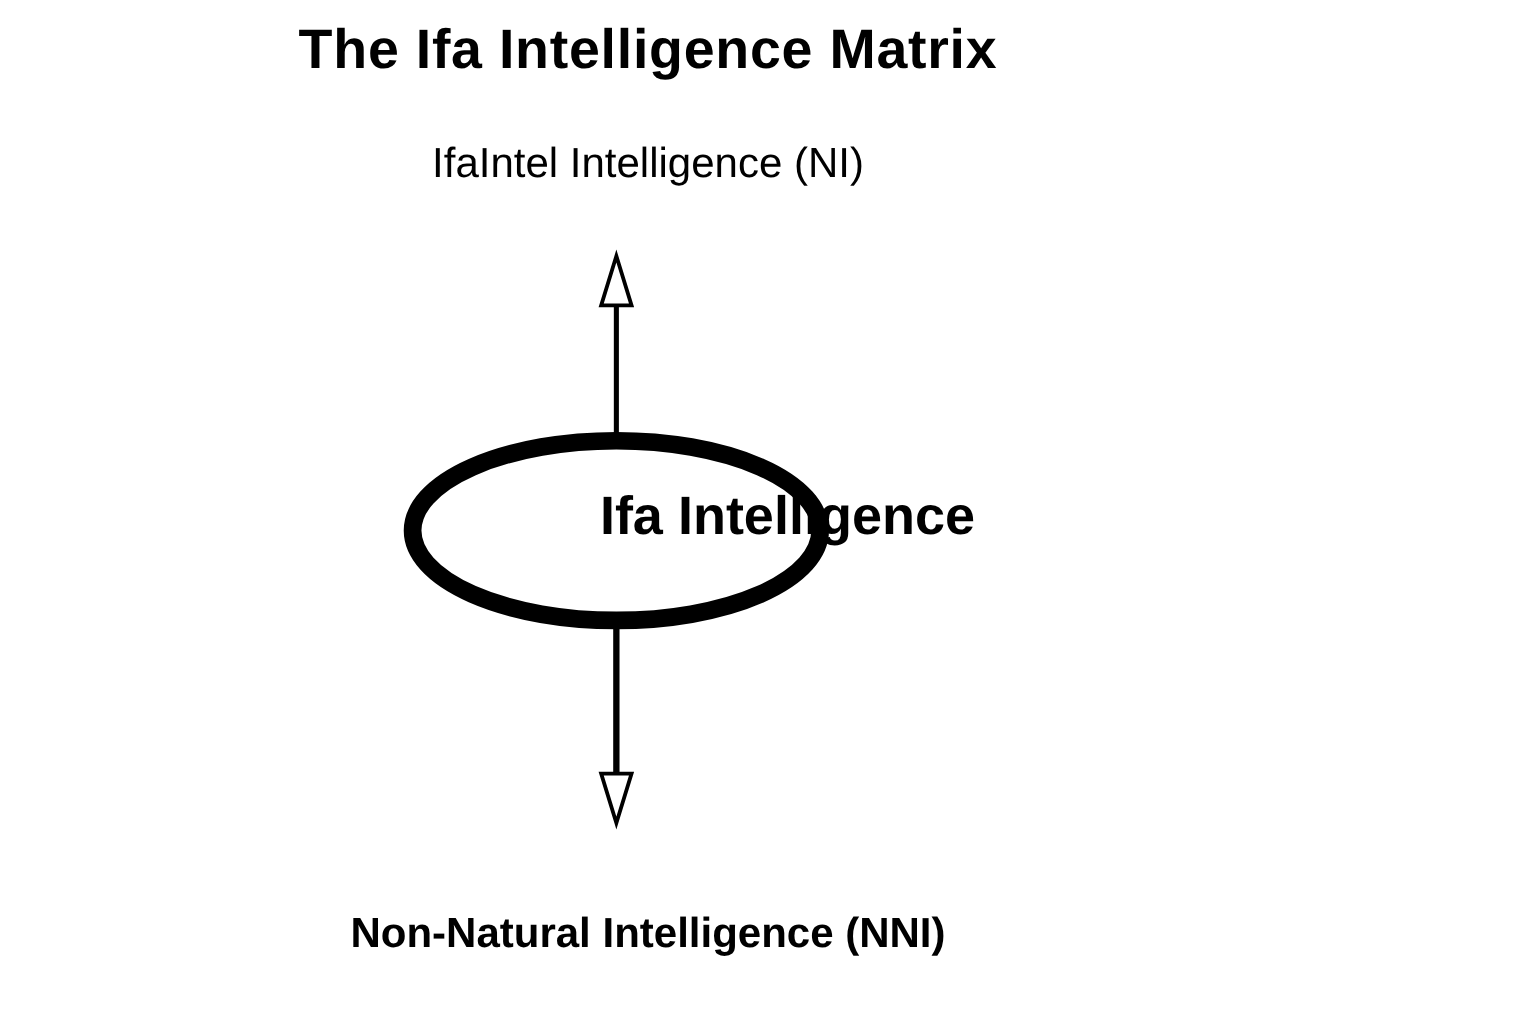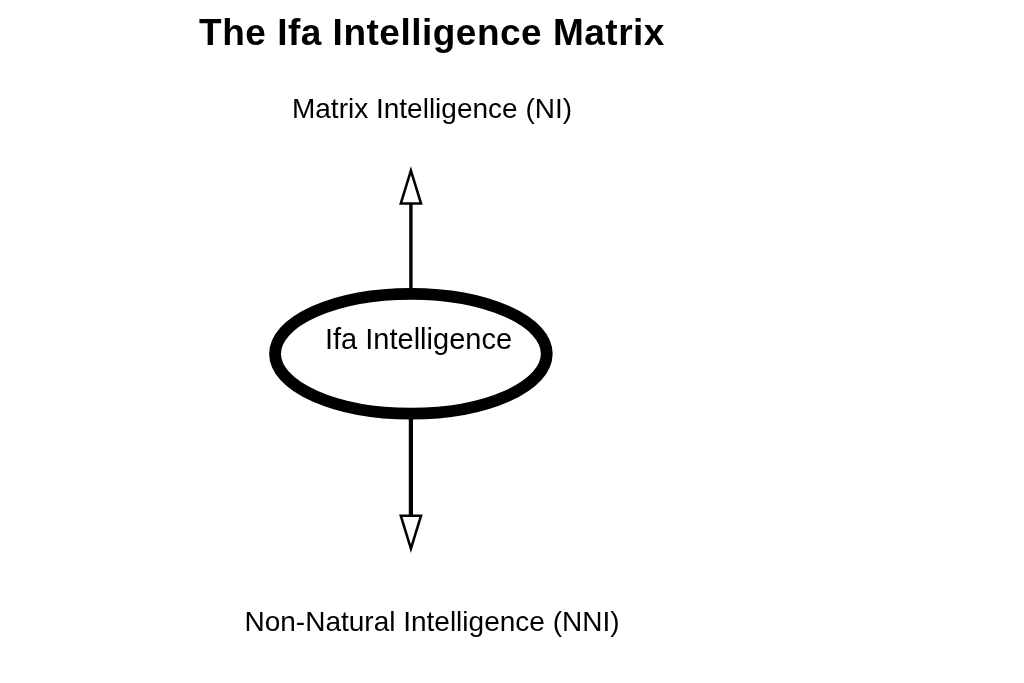--- a/index.html
+++ b/index.html
@@ -37,30 +37,30 @@
     letter-spacing: 0.5px;
   }
   .top-label {
     top: 93px;
     font-size: 28px;
     font-weight: 400;
   }
   .bottom-label {
     top: 606px;
     font-size: 28px;
-    font-weight: 400;
+    font-weight: 700;
   }
   .center-text {
     position: absolute;
     left: 325px;
     top: 318px;
     width: 325px;
-    text-align: left;
-    font-size: 29px;
-    font-weight: 400;
+    text-align: right;
+    font-size: 36px;
+    font-weight: 700;
     line-height: 1.45;
   }
   svg { display: block; }
 </style>
 </head>
 <body>
 
 <div class="canvas">
 
   <svg class="layer" viewBox="0 0 1024 683">
@@ -73,21 +73,21 @@
     <g>
       <line x1="487" y1="428" x2="487" y2="550" stroke="#000000" stroke-width="5"></line>
       <polygon points="487,587 475,548 499,548" fill="#ffffff" stroke="#000000" stroke-width="3" stroke-linejoin="miter"></polygon>
     </g>
 
     <ellipse cx="487" cy="356" rx="161" ry="71" fill="#ffffff" stroke="#000000" stroke-width="14"></ellipse>
   </svg>
 
   <div class="txt title">The Ifa Intelligence Matrix</div>
 
-  <div class="txt top-label">Matrix Intelligence (NI)</div>
+  <div class="txt top-label">IfaIntel Intelligence (NI)</div>
 
   <div class="center-text">
     <div>Ifa Intelligence</div>
   </div>
 
   <div class="txt bottom-label">Non-Natural Intelligence (NNI)</div>
 
 </div>
 
 </body></html>

